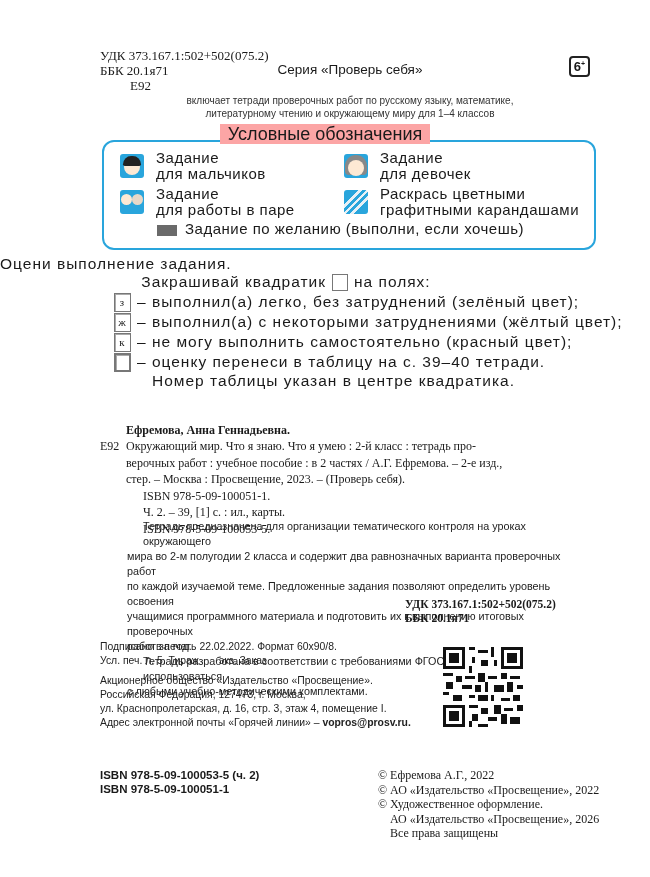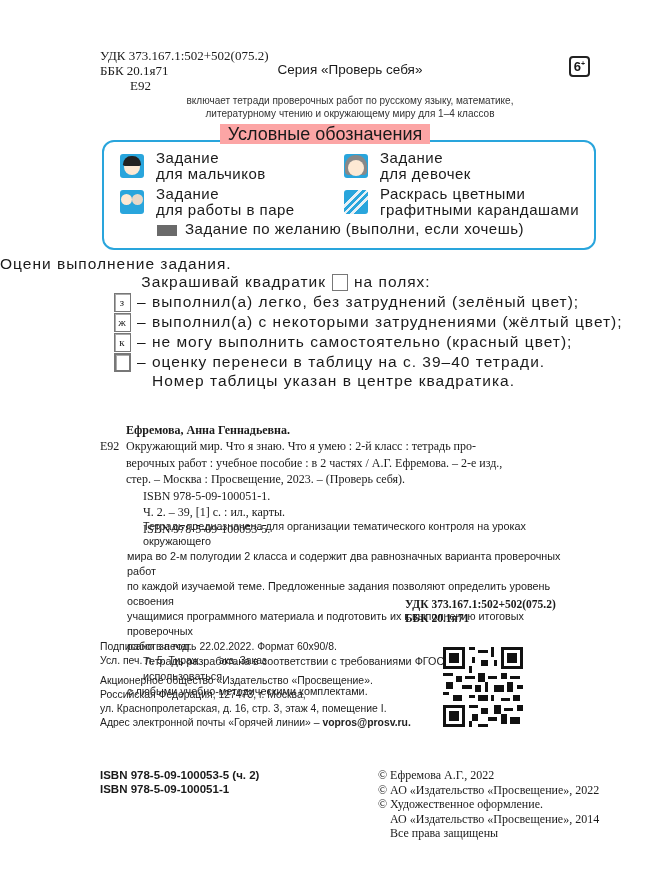--- a/index.html
+++ b/index.html
@@ -207,15 +207,15 @@
 </svg>
 
 <div class="abs sans" style="left:100px; top:768px; font-size:11.5px; font-weight:bold; line-height:14px;">
   <div>ISBN 978-5-09-100053-5 (ч. 2)</div>
   <div>ISBN 978-5-09-100051-1</div>
 </div>
 <div class="abs serif copy" style="left:362px; top:768px;">
   <div>© Ефремова А.Г., 2022</div>
   <div>© АО «Издательство «Просвещение», 2022</div>
   <div>© Художественное оформление.</div>
-  <div style="padding-left:12px;">АО «Издательство «Просвещение», 2014</div>
+  <div style="padding-left:12px;">АО «Издательство «Просвещение», 2026</div>
   <div style="padding-left:12px;">Все права защищены</div>
 </div>
 
 </body></html>

